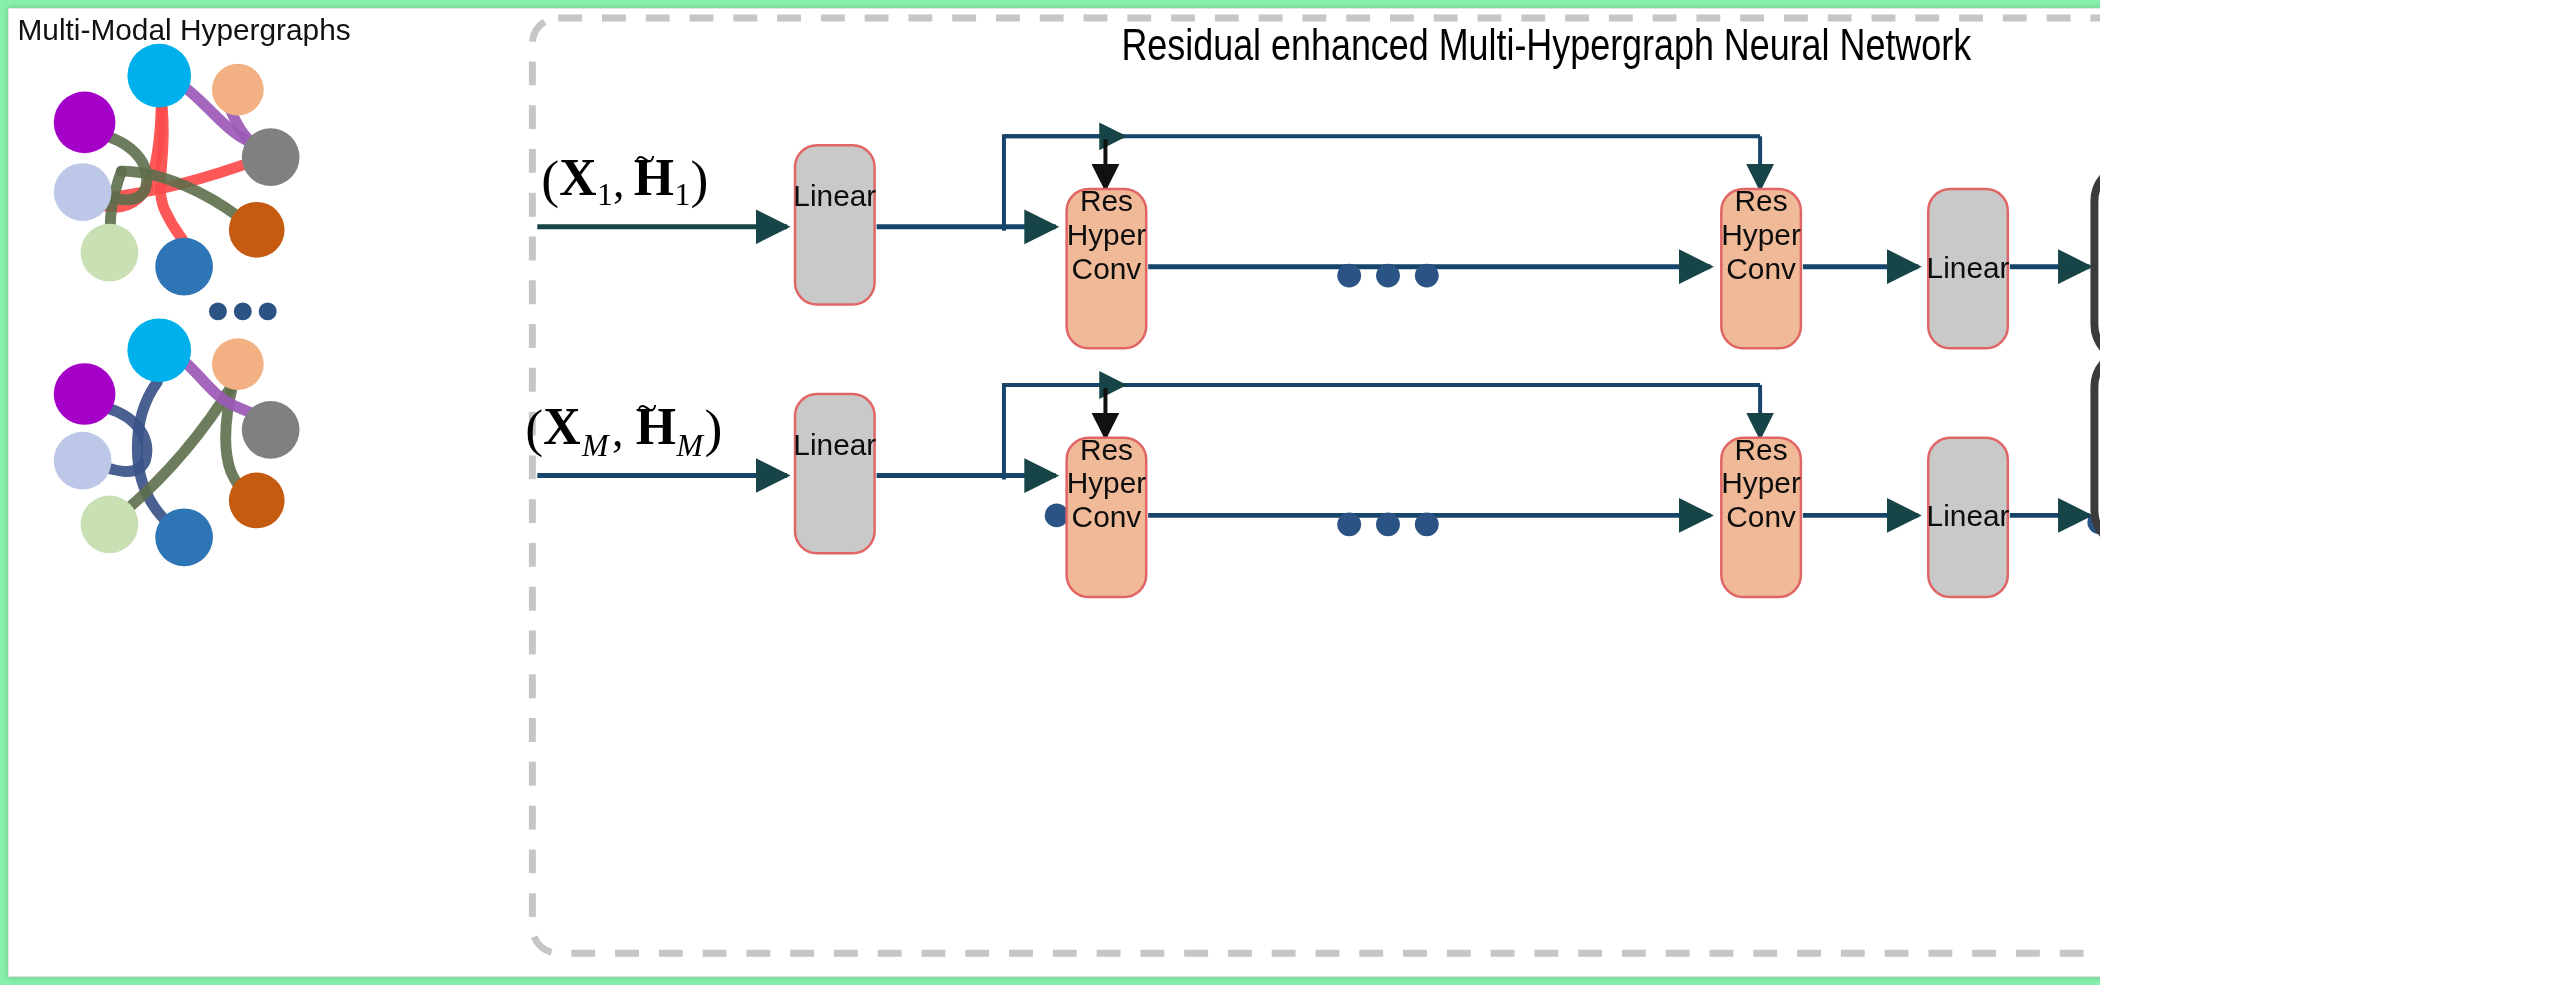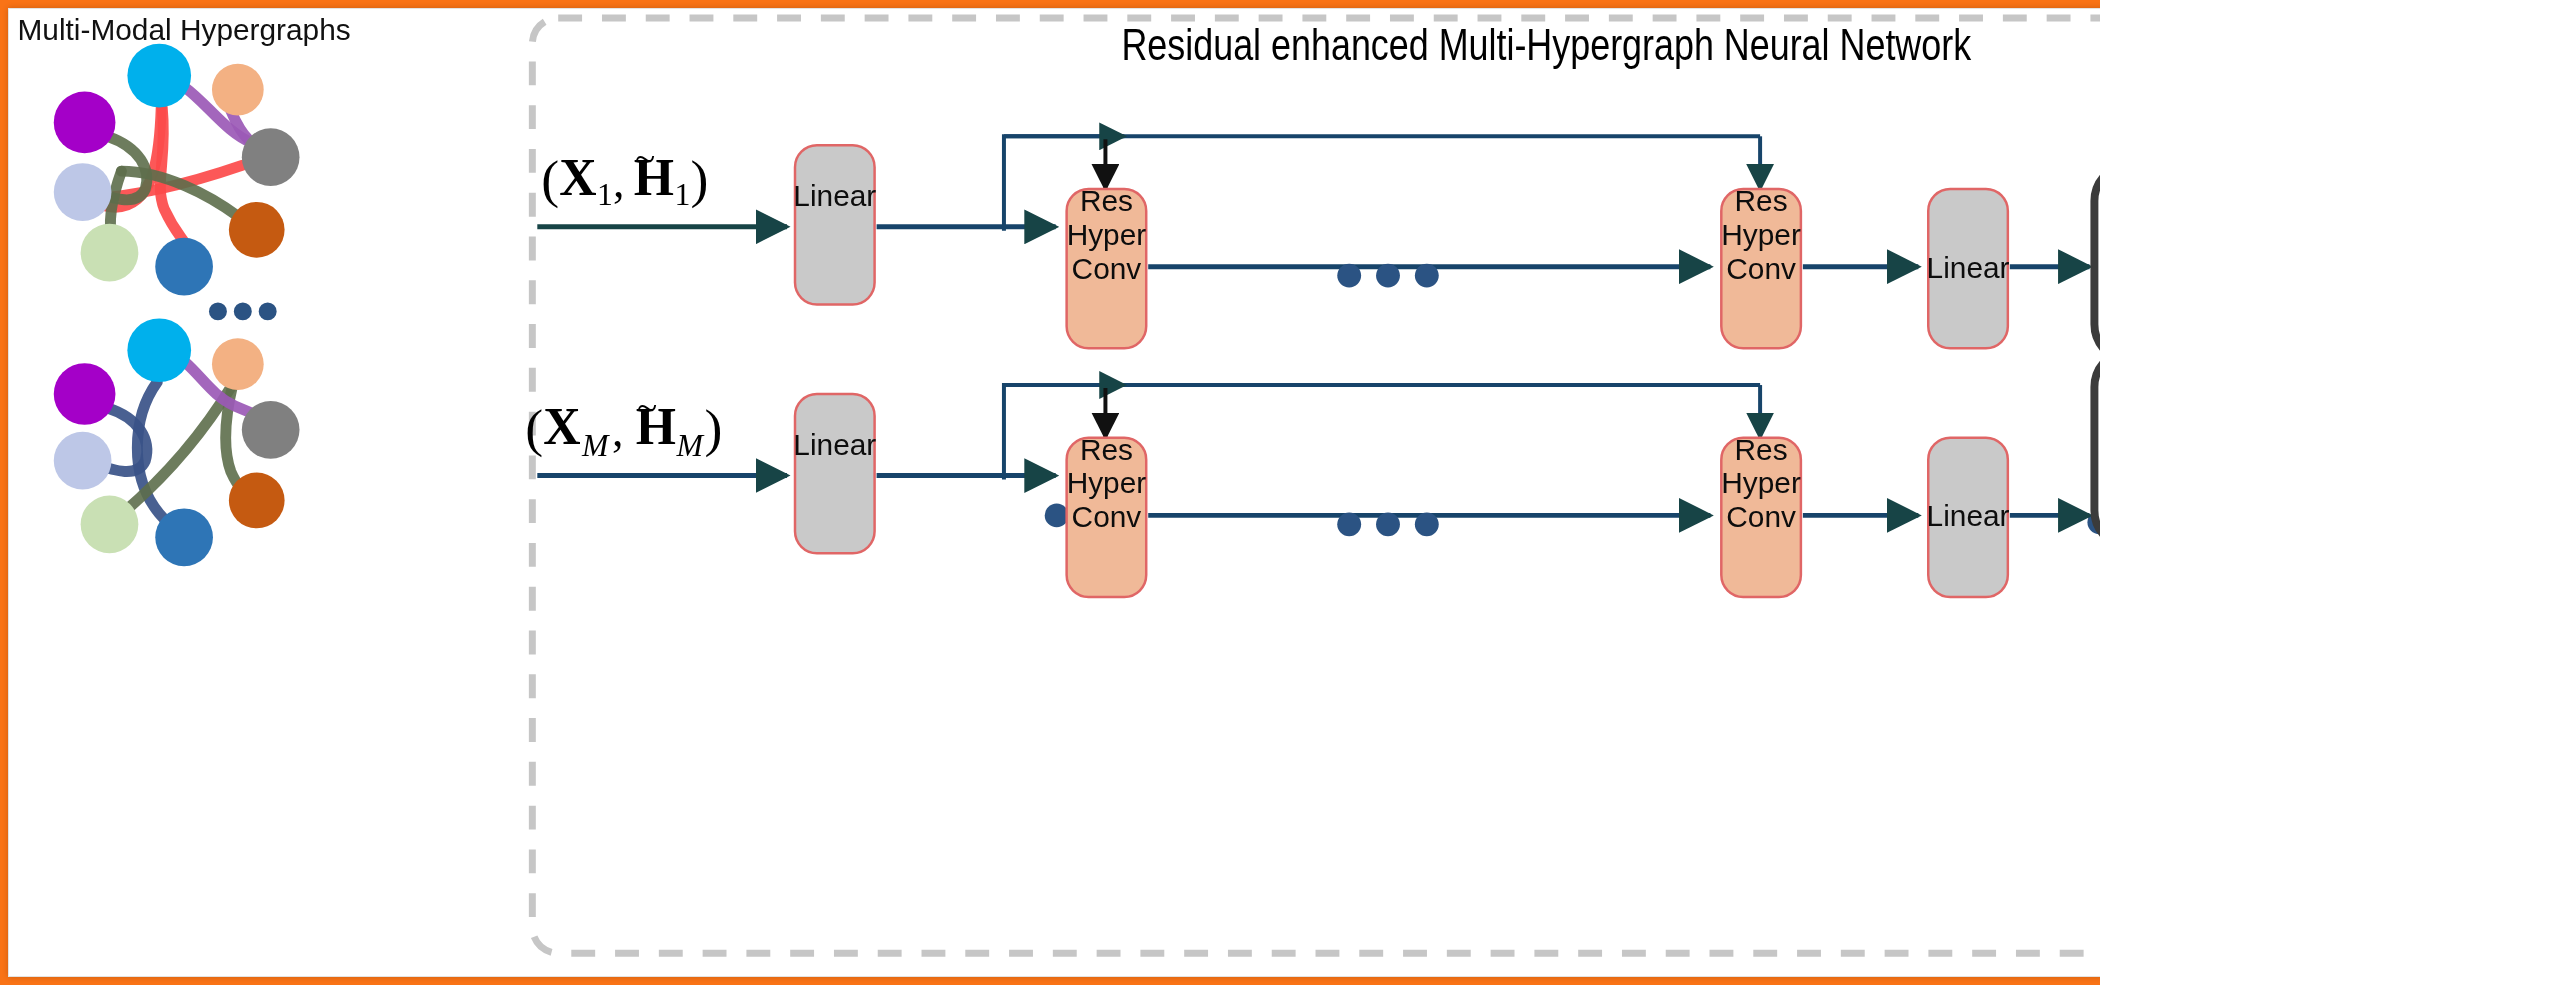--- a/index.html
+++ b/index.html
@@ -1,17 +1,17 @@
 <!DOCTYPE html>
 <html><head>
 <meta charset="utf-8">
 <style>
   html,body{margin:0;padding:0;background:#ffffff;}
   body{font-family:"Liberation Sans",sans-serif;}
-  #stage{position:relative;width:2100px;height:985px;background:#f97316;overflow:hidden;}
+  #stage{position:relative;width:2100px;height:985px;background:#86efac;overflow:hidden;}
   #outer-frame{position:absolute;left:8px;top:8px;width:2560px;height:969px;
     background:#fff;border:1px solid #e3e3e3;box-shadow:0 0 6px rgba(0,0,0,.18);box-sizing:border-box;}
   svg#diagram{position:absolute;left:0;top:0;width:2576px;height:985px;}
   .blklbl{font-family:"Liberation Sans",sans-serif;fill:#0d0d0d;font-size:30px;text-anchor:middle;}
   .mathlbl{font-family:"Liberation Serif",serif;fill:#000;}
   .meanlbl{font-family:"Liberation Sans",sans-serif;fill:#174446;font-size:23px;text-anchor:middle;}
   .paneltitle{font-family:"Liberation Sans",sans-serif;fill:#111;font-size:30px;text-anchor:middle;}
   .maintitle{font-family:"Liberation Sans",sans-serif;fill:#000;font-size:44px;text-anchor:middle;
     transform:scaleX(0.82);transform-box:fill-box;transform-origin:center;}
 </style>

